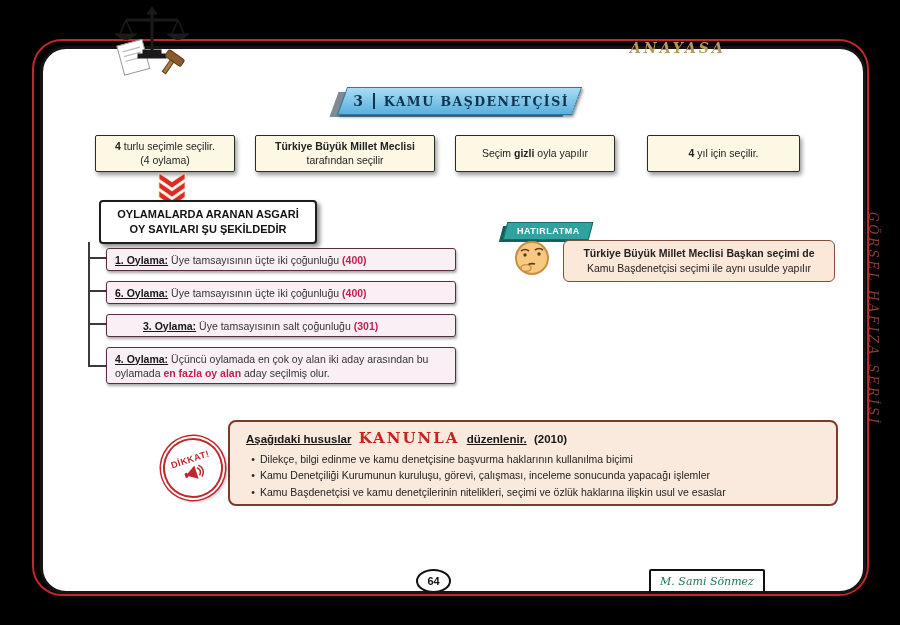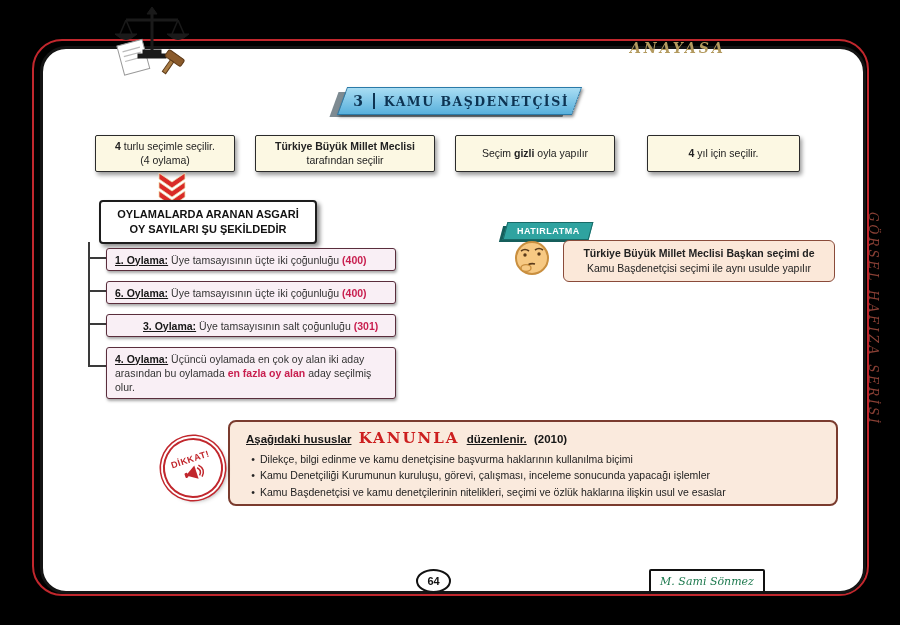--- a/index.html
+++ b/index.html
@@ -33,21 +33,21 @@
   
   .chevrons{position:absolute;left:158px;top:173px;z-index:3;}
 
   
   .heading-box{position:absolute;left:65px;top:200px;width:214px;height:40px;background:#fff;
                border:2px solid #1d1d1d;border-radius:4px;display:flex;flex-direction:column;
                justify-content:center;align-items:center;font-weight:bold;font-size:11px;color:#111;
                line-height:1.35;z-index:3;box-shadow:3px 3px 4px rgba(0,0,0,.45);text-align:center;margin-left:34px;}
   .vline{position:absolute;left:88px;top:242px;width:2px;height:124px;background:#3a3a3a;z-index:2;}
   .stub{position:absolute;left:88px;width:18px;height:2px;background:#3a3a3a;z-index:2;}
-  .vote-item{position:absolute;left:106px;width:290px;background:#f9eff5;border:1px solid #5a2d3c;
+  .vote-item{position:absolute;left:106px;width:350px;background:#f9eff5;border:1px solid #5a2d3c;
              border-radius:3px;padding:3.5px 8px;font-size:10.5px;color:#333;box-sizing:border-box;
              z-index:3;box-shadow:1px 2px 3px rgba(0,0,0,.35);line-height:1.35;}
   .vote-label{font-weight:bold;text-decoration:underline;color:#161616;}
   .vote-red{font-weight:bold;color:#c81e4e;}
 
   
   .rem-badge-shadow{position:absolute;left:501px;top:226px;width:84px;height:16px;transform:skewX(-15deg);
                     background:#155e5b;z-index:2;}
   .rem-badge{position:absolute;left:505px;top:222px;width:84px;height:16px;transform:skewX(-15deg);
              background:#2fa3a0;border:1px solid #186a67;display:flex;align-items:center;justify-content:center;

